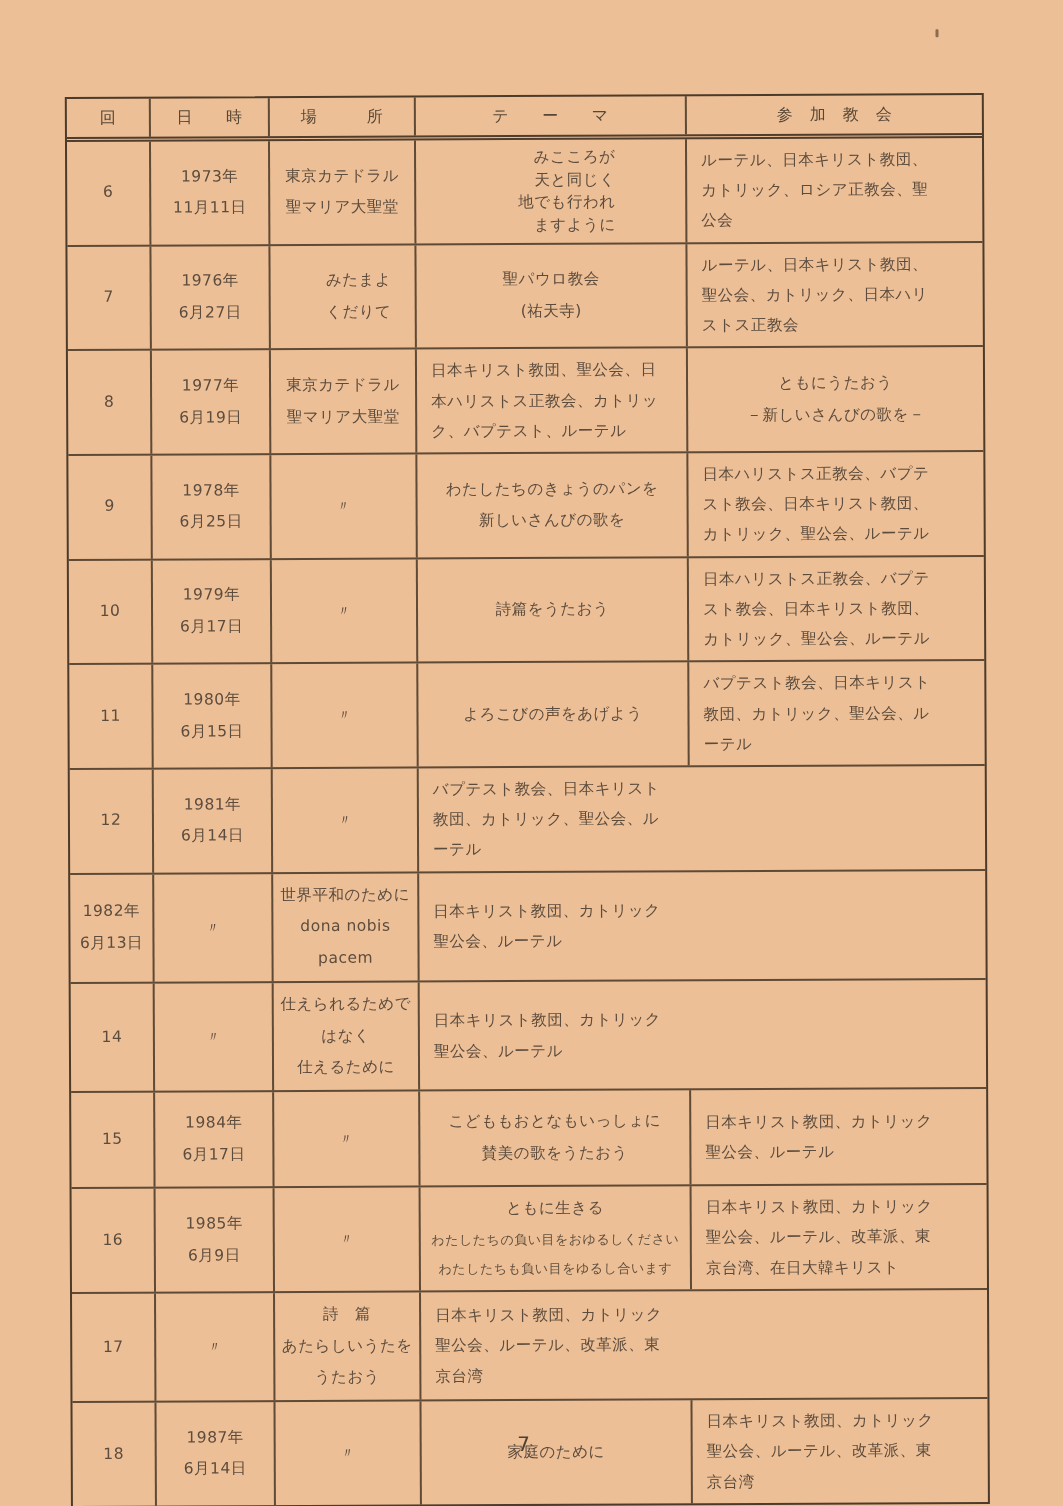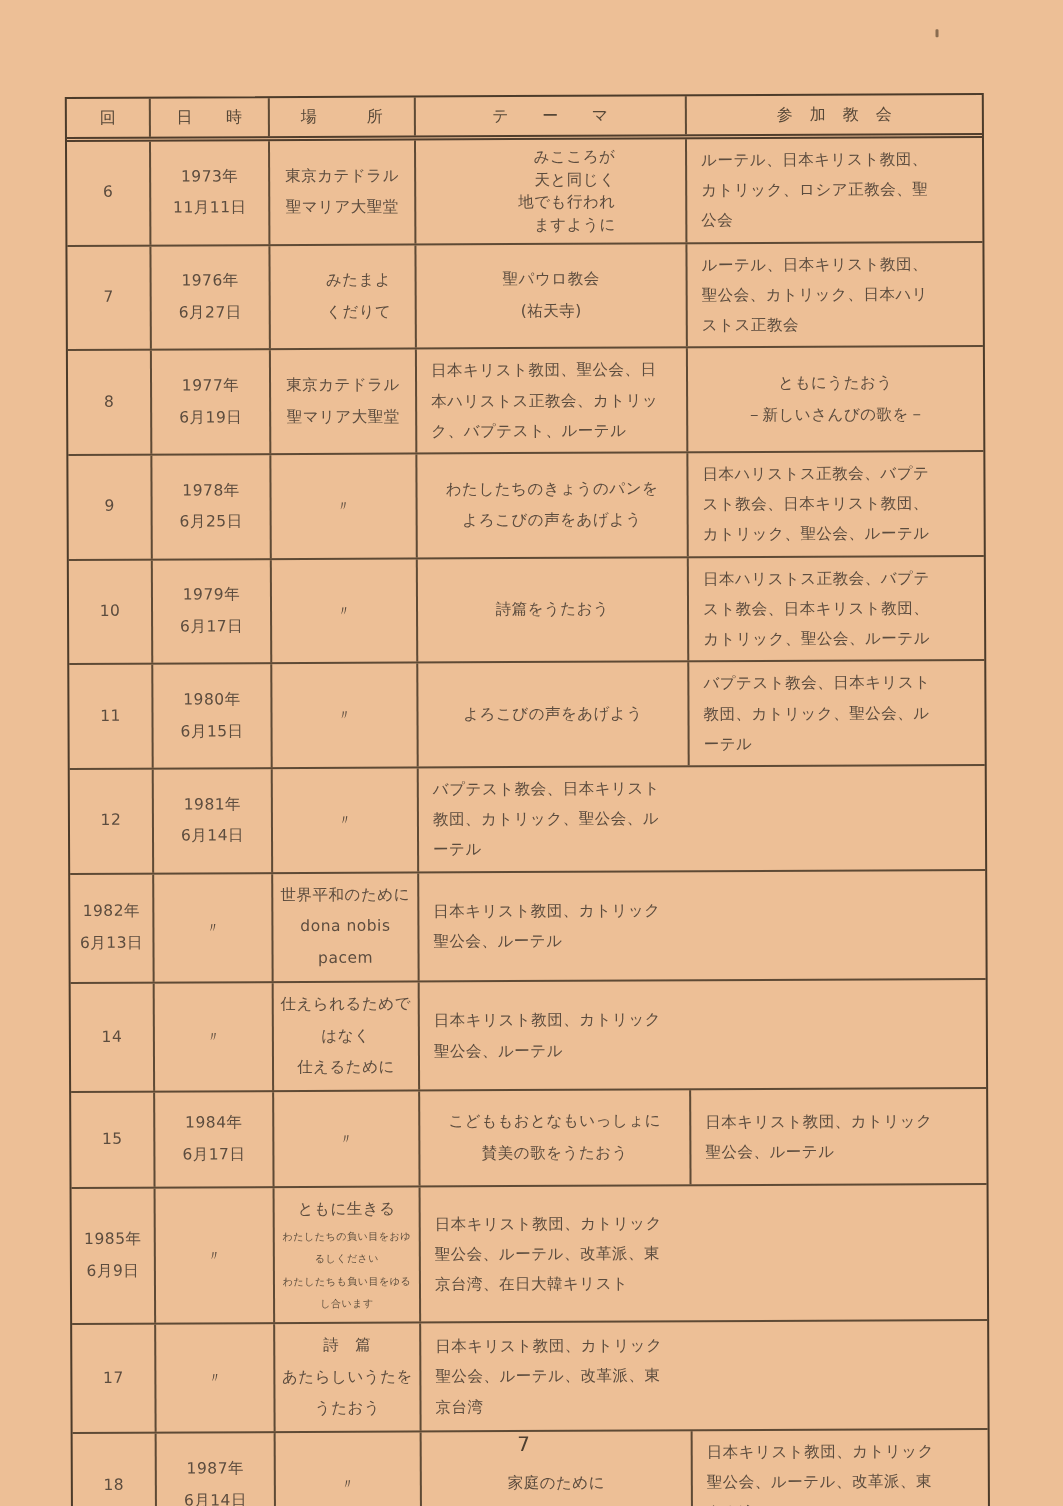--- a/index.html
+++ b/index.html
@@ -51,21 +51,21 @@
   .c-church{
     justify-content:flex-start;
     text-align:left;
     padding-left:14px;padding-right:6px;
     line-height:1.95;
   }
   .c-theme{flex-direction:column;justify-content:center;}
   .theme-main{white-space:pre-line;text-align:center;line-height:2.05;}
   .stair .theme-main{display:inline-block;text-align:right;}
   .lh-tight .theme-main{line-height:1.45;}
-  .theme-sub{white-space:pre-line;text-align:center;font-size:10px;line-height:2.25;color:#60503f;}
+  .theme-sub{white-space:pre-line;text-align:center;font-size:13px;line-height:2.25;color:#60503f;}
   .theme-sub:empty{display:none;}
   .ditto{font-size:14px;}
   .pagenum{
     position:absolute;left:470px;top:1432px;width:100px;
     text-align:center;font-size:20px;color:#4e3f30;
   }
   .speck{
     position:absolute;left:938px;top:31px;width:3px;height:8px;
     background:rgba(104,80,56,.75);border-radius:1px;
   }
@@ -136,21 +136,21 @@
       </div>
     </div>
 
     <div class="trow row">
       <div class="cell c-no">9</div>
       <div class="cell c-date">1978年
 6月25日</div>
       <div class="cell c-place ditto">〃</div>
       <div class="cell c-theme">
         <div class="theme-main">わたしたちのきょうのパンを
-よろこびの声をあげよう</div>
+新しいさんびの歌を</div>
         
       </div>
       <div class="cell c-church">日本ハリストス正教会、バプテ
 スト教会、日本キリスト教団、
 カトリック、聖公会、ルーテル</div>
     </div>
 
     <div class="trow row">
       <div class="cell c-no">10</div>
       <div class="cell c-date">1979年
@@ -222,20 +222,21 @@
       <div class="cell c-theme">
         <div class="theme-main">こどももおとなもいっしょに
 賛美の歌をうたおう</div>
         
       </div>
       <div class="cell c-church">日本キリスト教団、カトリック
 聖公会、ルーテル</div>
     </div>
 
     <div class="trow row row-16">
+      <div class="cell c-no">16</div>
       <div class="cell c-date">1985年
 6月9日</div>
       <div class="cell c-place ditto">〃</div>
       <div class="cell c-theme">
         <div class="theme-main">ともに生きる</div>
         <div class="theme-sub">わたしたちの負い目をおゆるしください
 わたしたちも負い目をゆるし合います</div>
       </div>
       <div class="cell c-church">日本キリスト教団、カトリック
 聖公会、ルーテル、改革派、東

